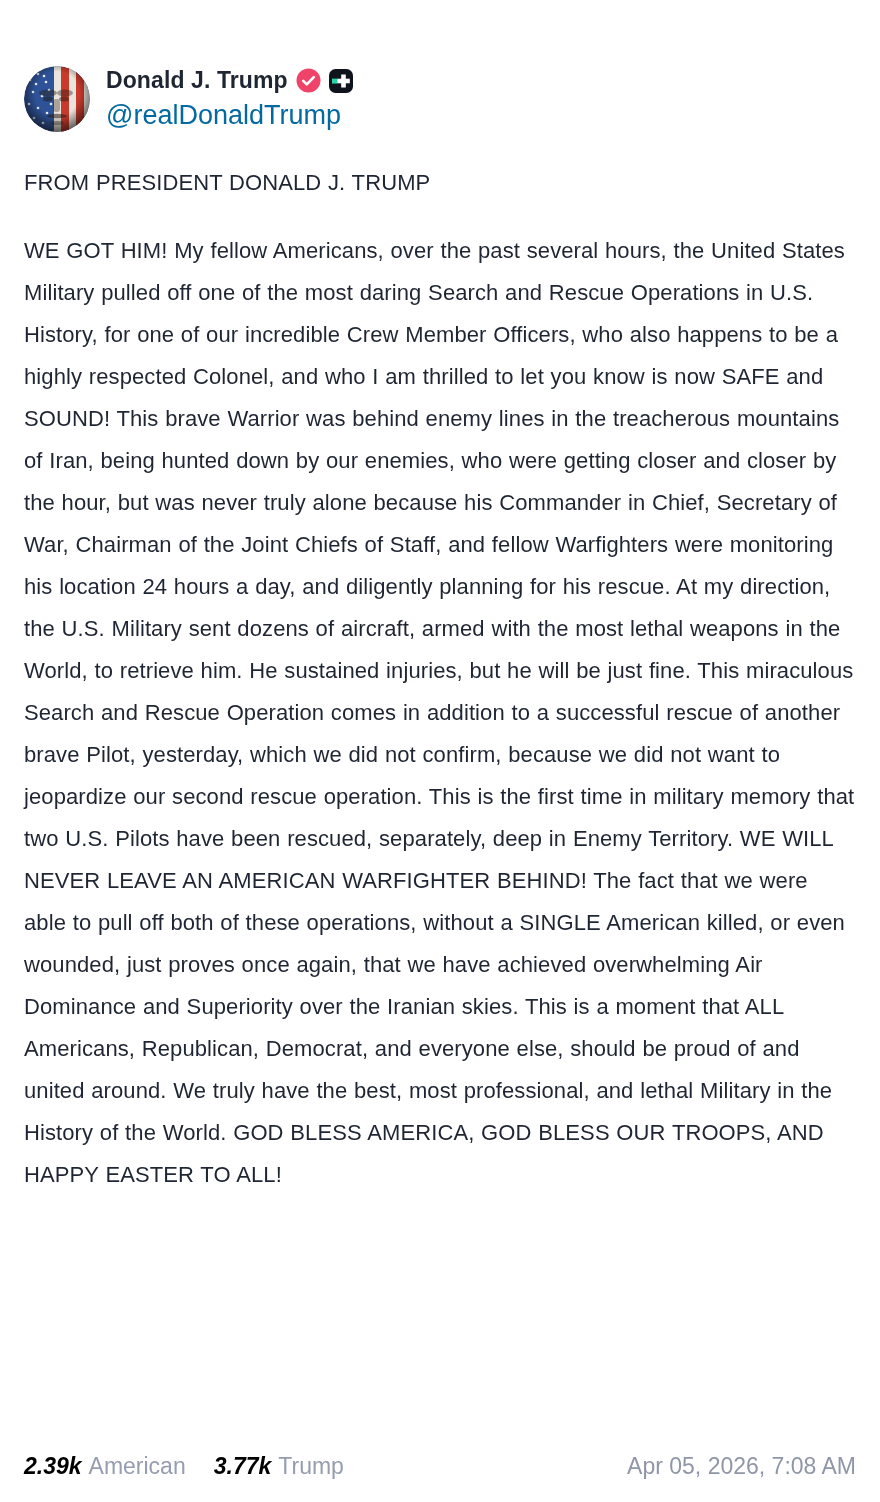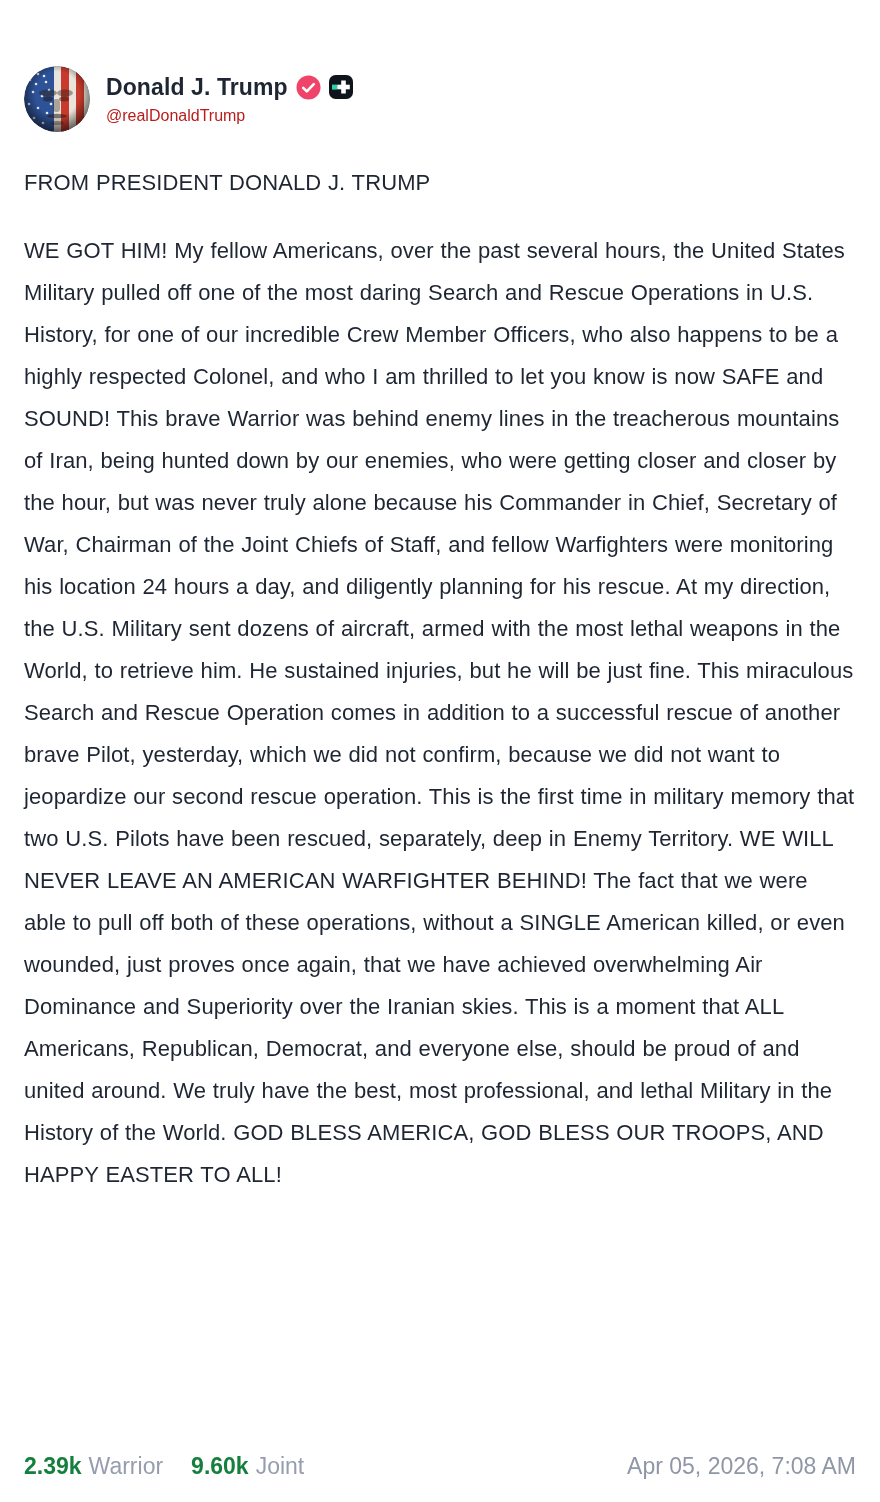--- a/index.html
+++ b/index.html
@@ -20,39 +20,39 @@
     width: 66px; height: 66px; border-radius: 50%;
     overflow: hidden; flex: 0 0 66px; cursor: pointer;
   }
   .author-block { display: flex; flex-direction: column; gap: 6px; }
   .name-row { display: flex; align-items: center; gap: 8px; }
   .display-name {
     font-size: 23px; font-weight: 700; color: #1f2633;
     letter-spacing: 0.1px; cursor: pointer;
   }
   .badge { display: inline-flex; align-items: center; }
-  .handle { font-size: 16px; color: #b91c1c; cursor: pointer; }
+  .handle { font-size: 27px; color: #0369a1; cursor: pointer; }
   
   .article { flex: 1 1 auto; margin-top: 30px; }
   .post-heading, .post-body {
     font-size: 22px; line-height: 42px; color: #1f2633;
     letter-spacing: 0.1px;
     word-spacing: 0.5px;
   }
   .post-heading { margin-bottom: 26px; }
   
   .footer {
     margin-top: auto;
     display: flex; align-items: baseline; justify-content: space-between;
     font-size: 23px; padding-bottom: 8px;
   }
   .stats { display: flex; align-items: baseline; }
   .stat-group { display: flex; align-items: baseline; gap: 7px; cursor: pointer; }
   .stat-group + .stat-group { margin-left: 28px; }
-  .stat-count { font-weight: 700; color: #15803d; }
+  .stat-count { font-weight: 700; color: #000000; font-style: italic; }
   .stat-label { color: #959daf; }
   .timestamp { color: #8f97a7; text-align: center; }
 </style>
 </head>
 <body>
 
 <div class="post">
 
   <div class="header">
     <div class="avatar-wrap">
@@ -124,23 +124,23 @@
 
   <div class="article">
     <p class="post-heading">FROM PRESIDENT DONALD J. TRUMP</p>
     <p class="post-body">WE GOT HIM! My fellow Americans, over the past several hours, the United States Military pulled off one of the most daring Search and Rescue Operations in U.S. History, for one of our incredible Crew Member Officers, who also happens to be a highly respected Colonel, and who I am thrilled to let you know is now SAFE and SOUND! This brave Warrior was behind enemy lines in the treacherous mountains of Iran, being hunted down by our enemies, who were getting closer and closer by the hour, but was never truly alone because his Commander in Chief, Secretary of War, Chairman of the Joint Chiefs of Staff, and fellow Warfighters were monitoring his location 24 hours a day, and diligently planning for his rescue. At my direction, the U.S. Military sent dozens of aircraft, armed with the most lethal weapons in the World, to retrieve him. He sustained injuries, but he will be just fine. This miraculous Search and Rescue Operation comes in addition to a successful rescue of another brave Pilot, yesterday, which we did not confirm, because we did not want to jeopardize our second rescue operation. This is the first time in military memory that two U.S. Pilots have been rescued, separately, deep in Enemy Territory. WE WILL NEVER LEAVE AN AMERICAN WARFIGHTER BEHIND! The fact that we were able to pull off both of these operations, without a SINGLE American killed, or even wounded, just proves once again, that we have achieved overwhelming Air Dominance and Superiority over the Iranian skies. This is a moment that ALL Americans, Republican, Democrat, and everyone else, should be proud of and united around. We truly have the best, most professional, and lethal Military in the History of the World. GOD BLESS AMERICA, GOD BLESS OUR TROOPS, AND HAPPY EASTER TO ALL!</p>
   </div>
 
   <div class="footer">
     <div class="stats">
       <span class="stat-group">
         <span class="stat-count">2.39k</span>
-        <span class="stat-label">Warrior</span>
+        <span class="stat-label">American</span>
       </span>
       <span class="stat-group">
-        <span class="stat-count">9.60k</span>
-        <span class="stat-label">Joint</span>
+        <span class="stat-count">3.77k</span>
+        <span class="stat-label">Trump</span>
       </span>
     </div>
     <span class="timestamp">Apr 05, 2026, 7:08 AM</span>
   </div>
 
 </div>
 
 </body></html>

